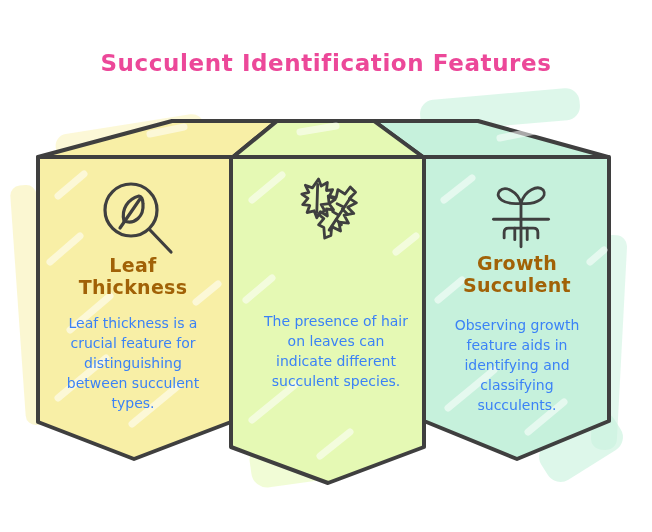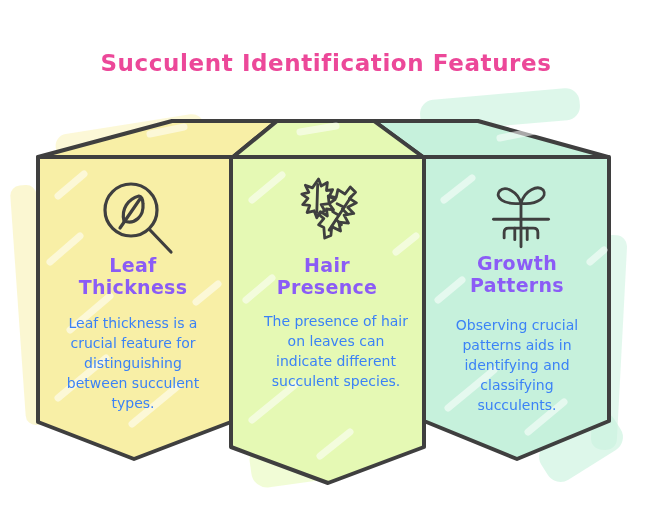--- a/index.html
+++ b/index.html
@@ -13,21 +13,21 @@
   }
   svg.banner{position:absolute;left:0;top:0;}
   .outlined{stroke:#3F3F3F;stroke-width:4;stroke-linejoin:round;}
   .streak{stroke:#FFFFFF;stroke-opacity:0.55;stroke-width:7;stroke-linecap:round;fill:none;}
   .icon-svg{position:absolute;}
   .icon-svg path,.icon-svg circle,.icon-svg line{
     fill:none;stroke:#3F3F3F;stroke-width:3.2;stroke-linecap:round;stroke-linejoin:round;
   }
   .panel-heading{
     position:absolute;width:140px;text-align:center;white-space:pre-line;
-    font-size:19px;font-weight:bold;line-height:1.18;color:#8b5cf6;letter-spacing:0.3px;
+    font-size:19px;font-weight:bold;line-height:1.18;color:#a16207;letter-spacing:0.3px;
   }
   .panel-body{
     position:absolute;width:150px;text-align:center;
     font-size:14px;line-height:1.42;color:#3b82f6;
   }
 </style>
 </head>
 <body>
 
 <div class="stage">
@@ -112,21 +112,19 @@
     <path d="M17,63 L17,57 Q17,52 22,52 L50,52 Q55,52 55,57 L55,63"></path>
     <path d="M29,52 L29,65"></path>
     <path d="M43,52 L43,65"></path>
     <path d="M36,42 L36,73"></path>
   </svg>
 
   <div class="panel-heading" style="left:63px;top:254px;">Leaf
 Thickness</div>
   <div class="panel-body" style="left:58px;top:314px;">Leaf thickness is a crucial feature for distinguishing between succulent types.</div>
 
-  <div class="panel-heading" style="left:257px;top:254px;">Hair
-Presence</div>
   <div class="panel-body" style="left:252px;top:312px;margin-left:9px;">The presence of hair on leaves can indicate different succulent species.</div>
 
   <div class="panel-heading" style="left:447px;top:252px;">Growth
-Patterns</div>
-  <div class="panel-body" style="left:442px;top:316px;">Observing crucial patterns aids in identifying and classifying succulents.</div>
+Succulent</div>
+  <div class="panel-body" style="left:442px;top:316px;">Observing growth feature aids in identifying and classifying succulents.</div>
 
 </div>
 
 </body></html>

